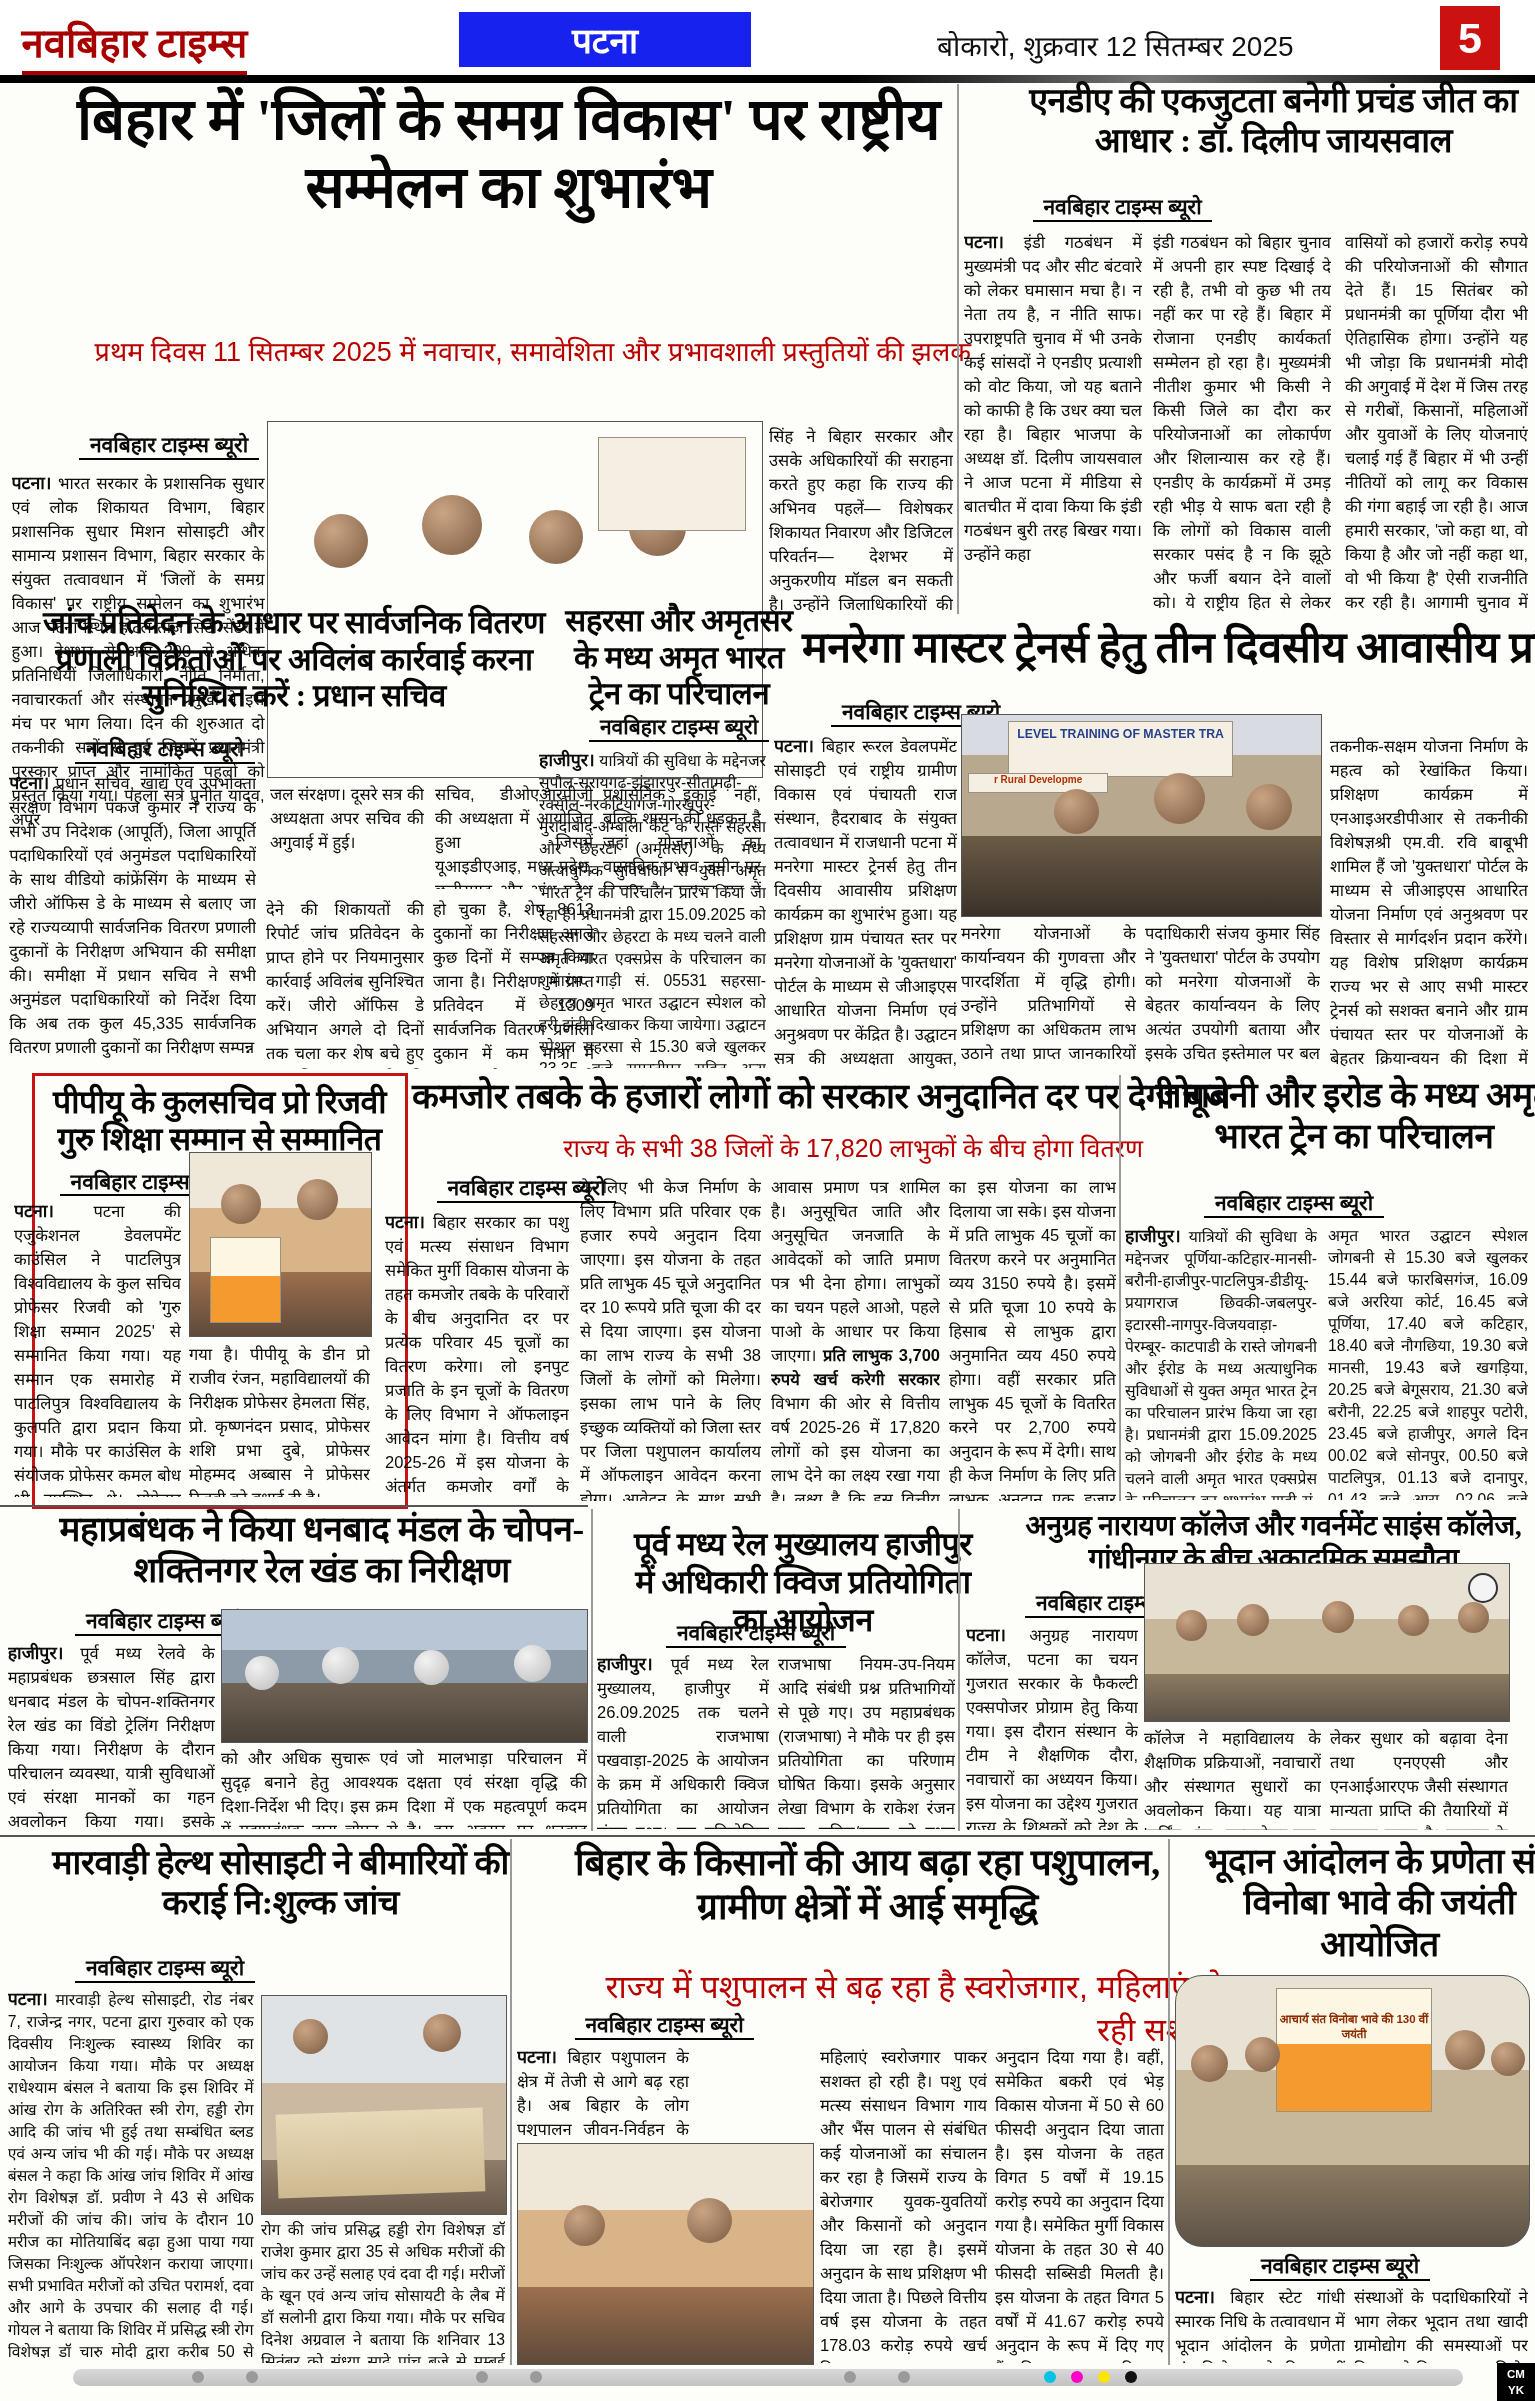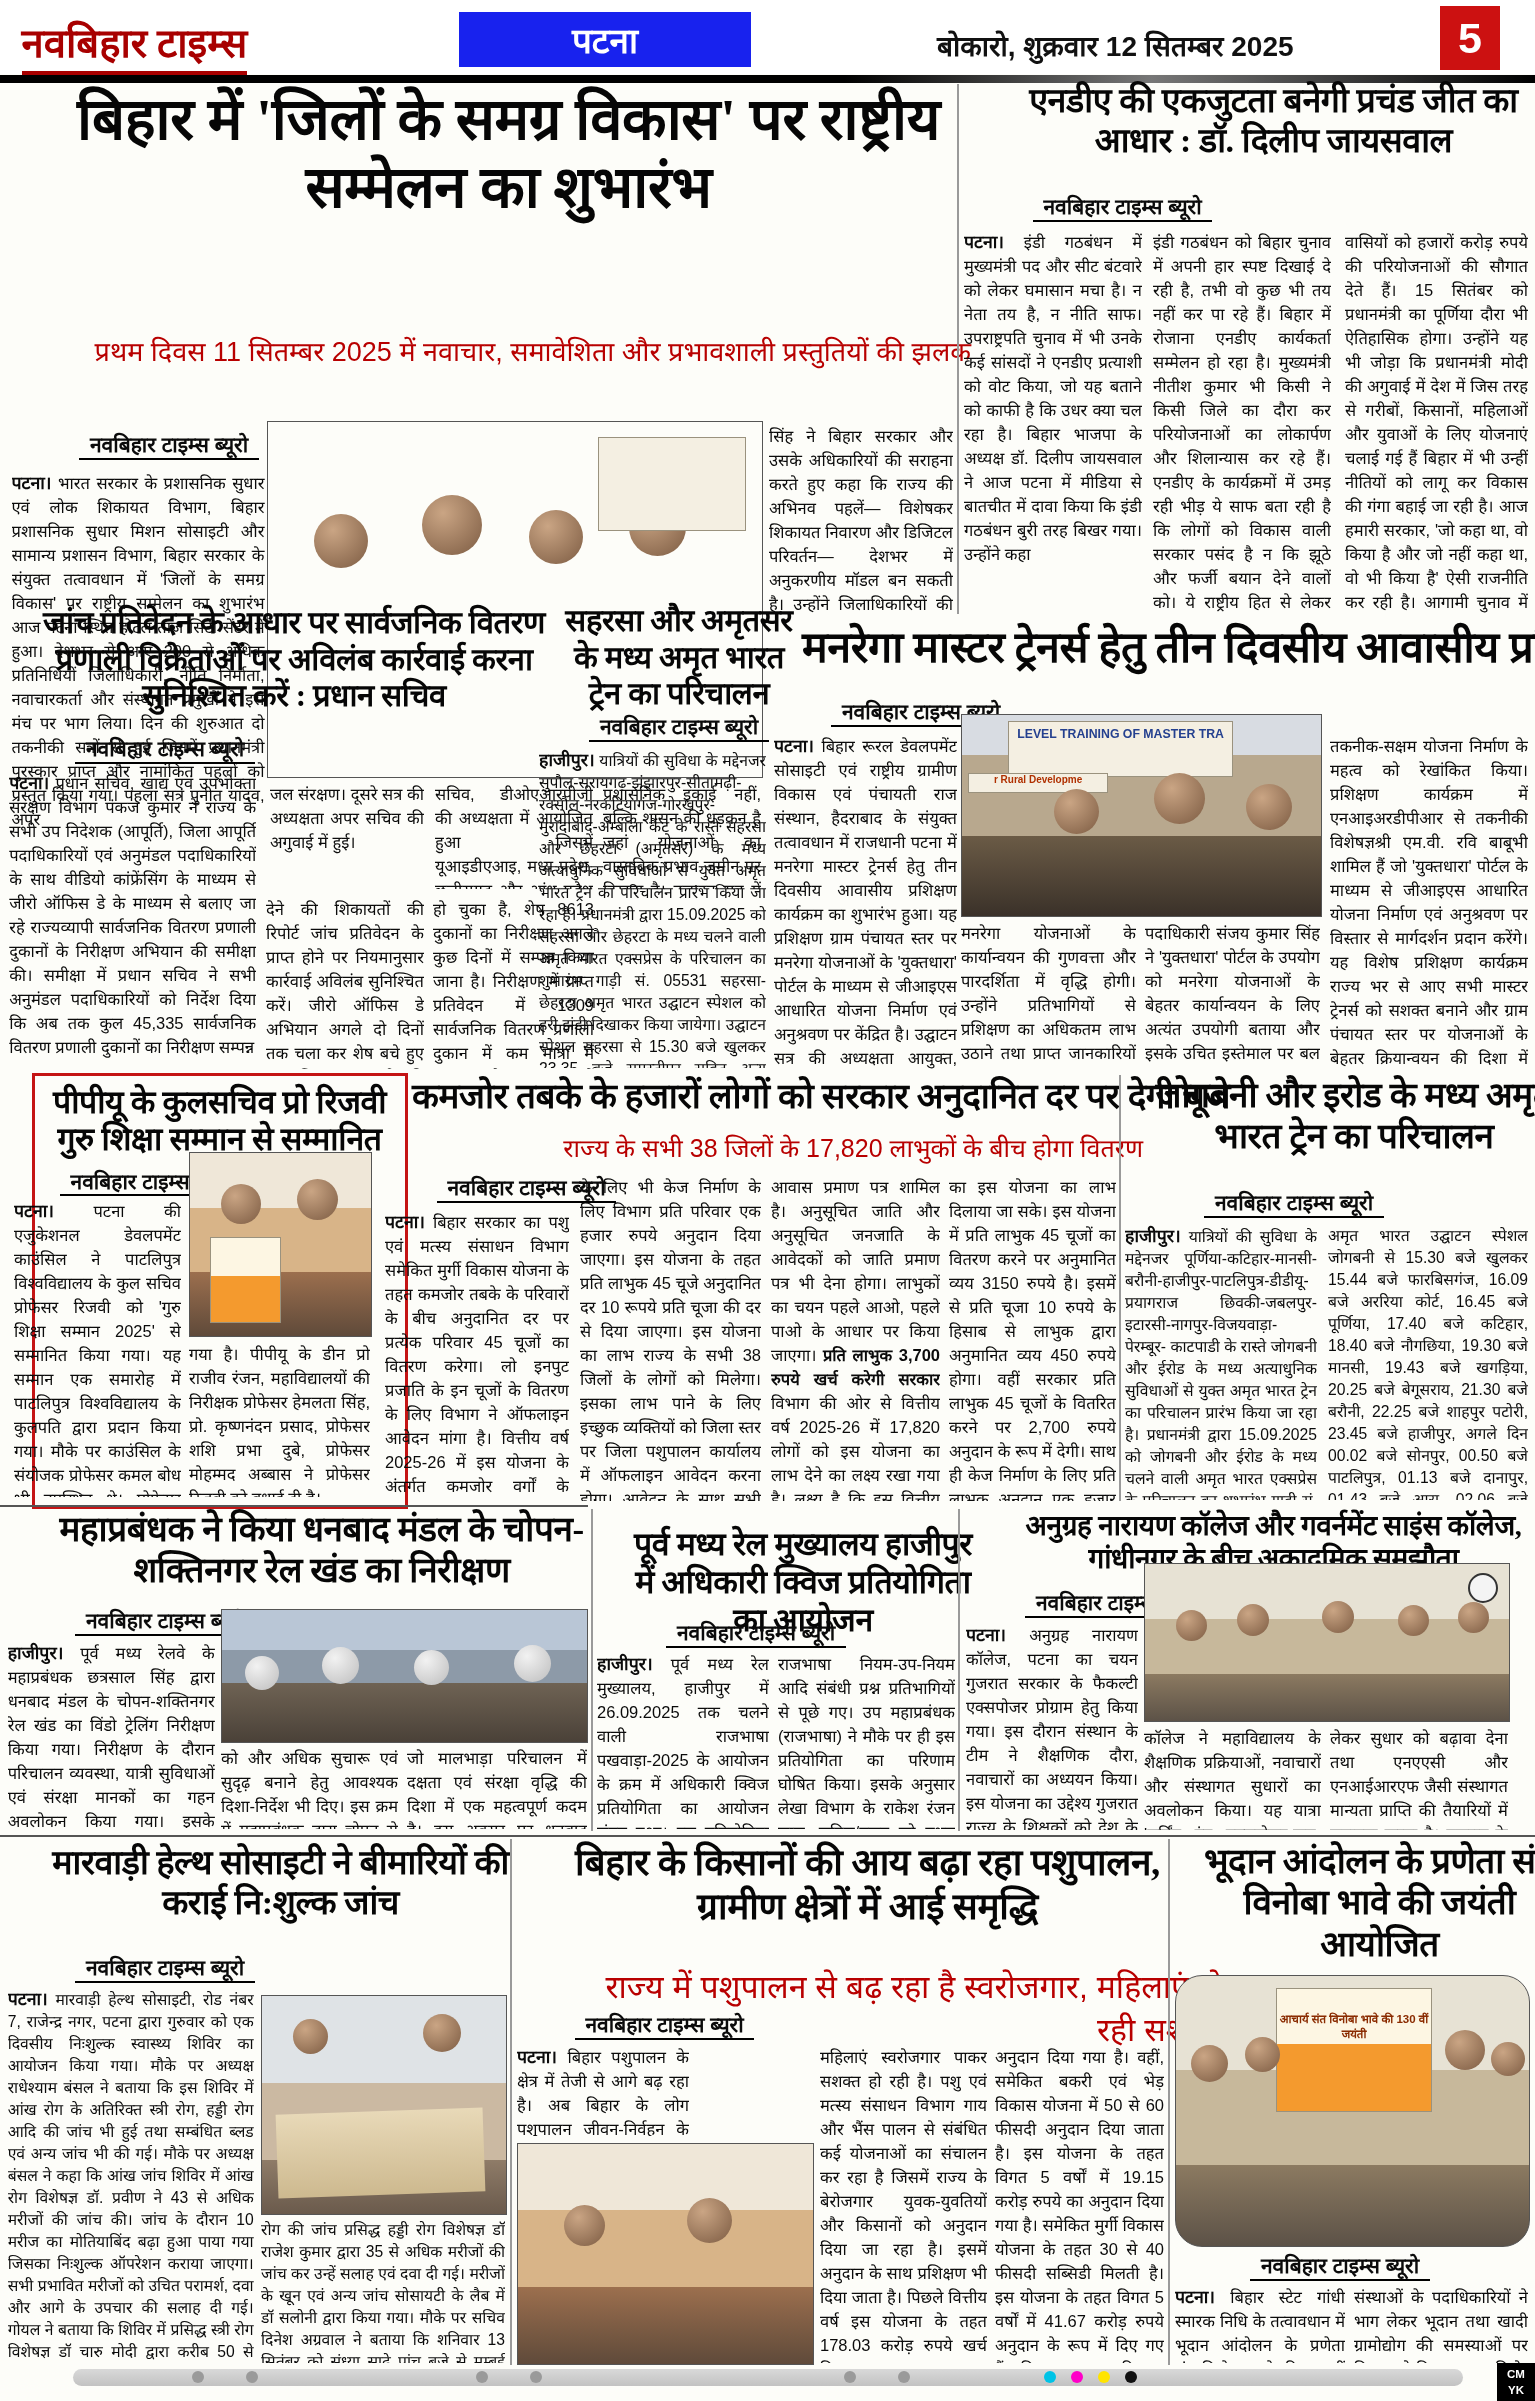--- a/index.html
+++ b/index.html
@@ -4,21 +4,21 @@
 <style>
   html,body{margin:0;padding:0;background:#e8e8e4;}
   #page{position:relative;width:1535px;height:2401px;background:#fdfdf9;margin:0 auto;overflow:hidden;
         font-family:"Liberation Sans","DejaVu Sans",sans-serif;color:#0b0b0b;}
   
   .masthead{position:absolute;left:0;top:0;width:100%;height:74px;background:#fff;}
   .paper-name{position:absolute;left:21.5px;top:14px;font-size:40px;font-weight:800;color:#a80000;
               font-family:"Liberation Serif","DejaVu Serif",serif;border-bottom:4.6px solid #a80000;padding-bottom:1.5px;}
   .edition-box{position:absolute;left:459px;top:12.3px;width:292px;height:55px;background:#1822ee;color:#fff;
                font-size:35px;font-weight:800;display:flex;align-items:center;justify-content:center;}
-  .date-line{position:absolute;left:937px;top:26px;width:491px;font-size:28px;font-weight:700;color:#111;}
+  .date-line{position:absolute;left:937px;top:26px;width:491px;font-size:28px;font-weight:400;color:#111;}
   .page-no{position:absolute;left:1440px;top:6.1px;width:60px;height:64px;background:#cc1111;color:#fff;
            font-size:43px;font-weight:800;display:flex;align-items:center;justify-content:center;}
   .head-rule{position:absolute;left:0;top:75px;width:100%;height:7.7px;
              background:linear-gradient(90deg,#000 0 55%,#777 75%,#000);}
   
   .art-head{font-weight:800;color:#060606;text-align:center;line-height:1.18;
             font-family:"Liberation Serif","DejaVu Serif",serif;letter-spacing:-0.4px;}
   .subhead{color:#b80000;font-weight:400;text-align:right;}
   .byline{font-weight:800;font-size:21px;text-align:center;}
   .byline span{border-bottom:2.3px solid #000;padding:0 10.7px 1.5px;}

